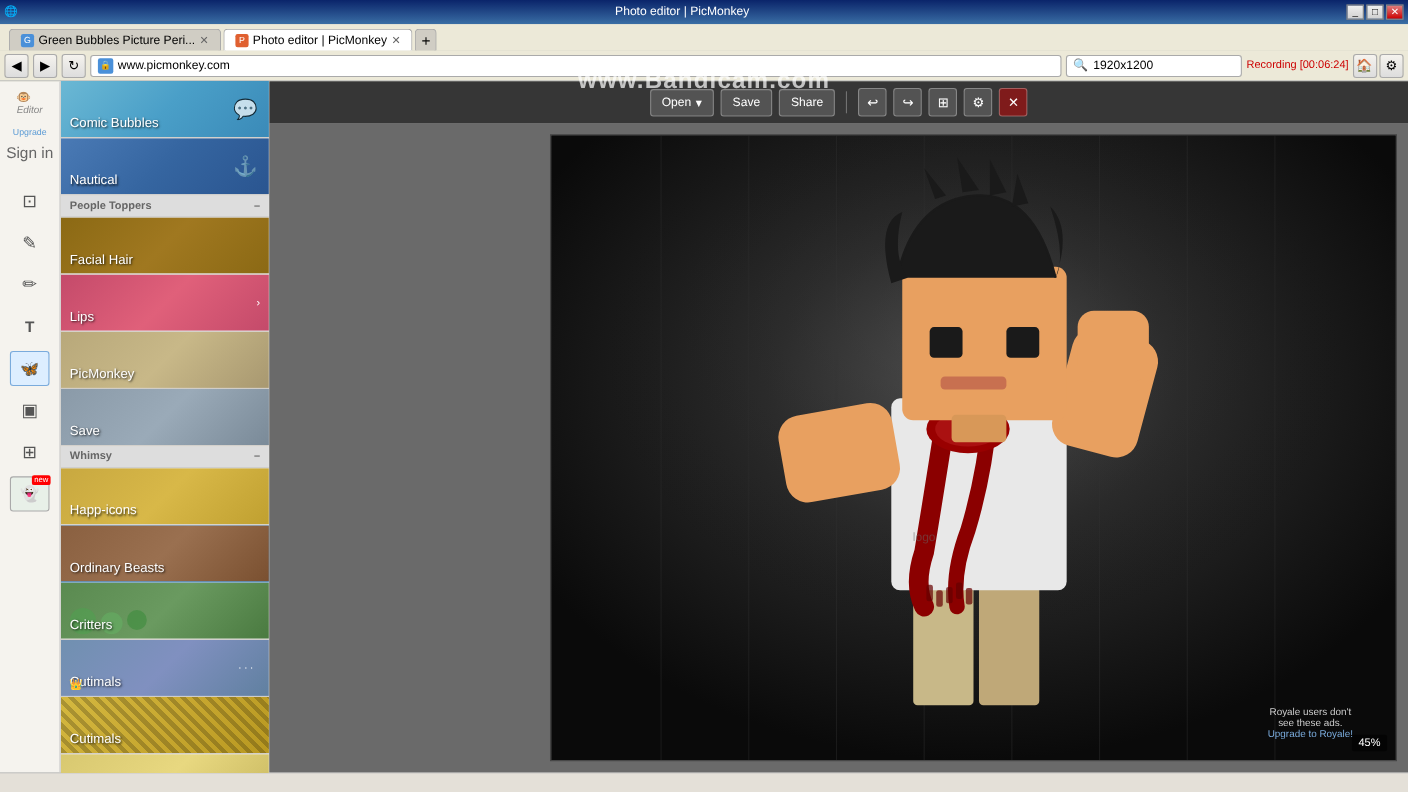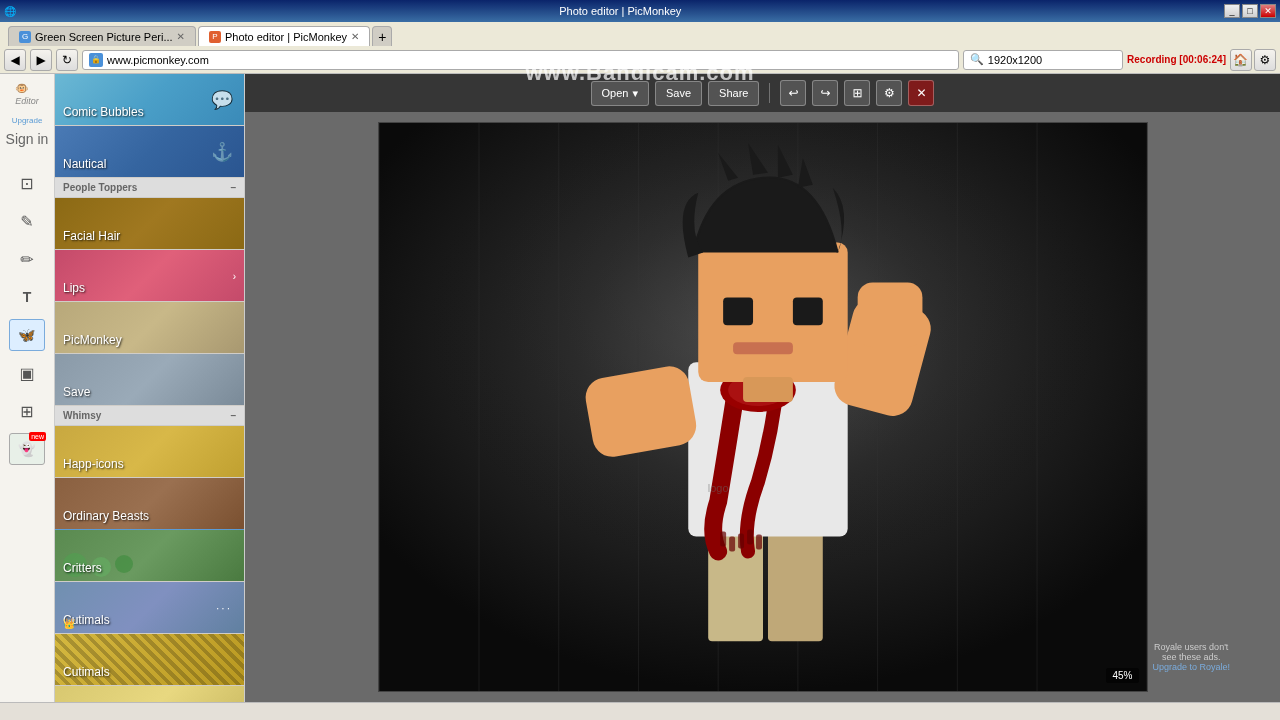--- a/index.html
+++ b/index.html
@@ -68,21 +68,21 @@
 
     .section-divider { background: #ddd; padding: 4px 8px; font-size: 10px; color: #666; font-weight: bold; border-bottom: 1px solid #ccc; display: flex; justify-content: space-between; align-items: center; }
 
     
     .canvas-area { flex: 1; background: #888; display: flex; flex-direction: column; position: relative; }
     .canvas-toolbar { height: 38px; background: rgba(40,40,40,0.85); display: flex; align-items: center; justify-content: center; gap: 6px; }
     .canvas-btn { height: 25px; background: rgba(255,255,255,0.15); border: 1px solid rgba(255,255,255,0.3); color: white; font-size: 11px; padding: 0 10px; cursor: pointer; border-radius: 3px; display: flex; align-items: center; gap: 4px; }
     .canvas-separator { width: 1px; height: 20px; background: rgba(255,255,255,0.3); margin: 0 4px; }
     .canvas-icon-btn { width: 26px; height: 26px; background: rgba(255,255,255,0.15); border: 1px solid rgba(255,255,255,0.3); color: white; border-radius: 3px; cursor: pointer; display: flex; align-items: center; justify-content: center; font-size: 12px; }
 
-    .canvas-wrapper { flex: 1; background: #6a6a6a; display: flex; align-items: center; justify-content: center; padding: 10px; position: relative; }
+    .canvas-wrapper { flex: 1; background: #6a6a6a; display: flex; align-items: center; justify-content: flex-end; padding: 10px; position: relative; }
     .canvas-image { width: 770px; height: 570px; background: linear-gradient(160deg, #2a2a2a 0%, #1a1a1a 30%, #3a3a3a 60%, #2a2a2a 100%); position: relative; overflow: hidden; border: 1px solid #444; }
 
     
     .canvas-bottom-right { position: absolute; bottom: 8px; right: 8px; background: rgba(0,0,0,0.6); color: white; font-size: 10px; padding: 2px 6px; border-radius: 2px; }
 
     
     .royale-ad { position: absolute; bottom: 30px; right: 50px; text-align: center; }
     .royale-ad-text { font-size: 9px; color: #ccc; }
     .royale-ad-link { font-size: 9px; color: #7aabdc; cursor: pointer; }
 
@@ -107,21 +107,21 @@
     <div class="win-ctrl">
       <div class="win-btn">_</div>
       <div class="win-btn">□</div>
       <div class="win-btn" style="background:linear-gradient(to bottom, #e08080, #c00); color:white;">✕</div>
     </div>
   </div>
 
   <div class="tab-bar">
     <div class="tab">
       <div class="tab-favicon">G</div>
-      <span>Green Screen Picture Peri...</span>
+      <span>Green Bubbles Picture Peri...</span>
       <span class="tab-close">✕</span>
     </div>
     <div class="tab active">
       <div class="tab-favicon" style="background:#e06030;">P</div>
       <span>Photo editor | PicMonkey</span>
       <span class="tab-close">✕</span>
     </div>
     <div style="width:20px; height:20px; background:#d0cdc4; border:1px solid #aaa; border-bottom:none; border-radius:4px 4px 0 0; display:flex; align-items:center; justify-content:center; font-size:14px; cursor:pointer;">+</div>
   </div>
 
@@ -130,21 +130,21 @@
     <div class="nav-btn">▶</div>
     <div class="nav-btn">↻</div>
     <div class="address-bar">
       <div class="address-icon">🔒</div>
       <span>www.picmonkey.com</span>
     </div>
     <div class="search-bar">
       <span style="color:#888; margin-right:4px;">🔍</span>
       <span>1920x1200</span>
     </div>
-    <span style="font-size:10px; color:#c00; font-weight:bold;">Recording [00:06:24]</span>
+    <span style="font-size:10px; color:#c00; font-weight:normal;">Recording [00:06:24]</span>
     <div style="display:flex; gap:2px;">
       <div class="nav-btn">🏠</div>
       <div class="nav-btn">⚙</div>
     </div>
   </div>
 </div>
 
 <div class="bandicam-watermark">www.Bandicam.com</div>
 
 <div class="main-content">

